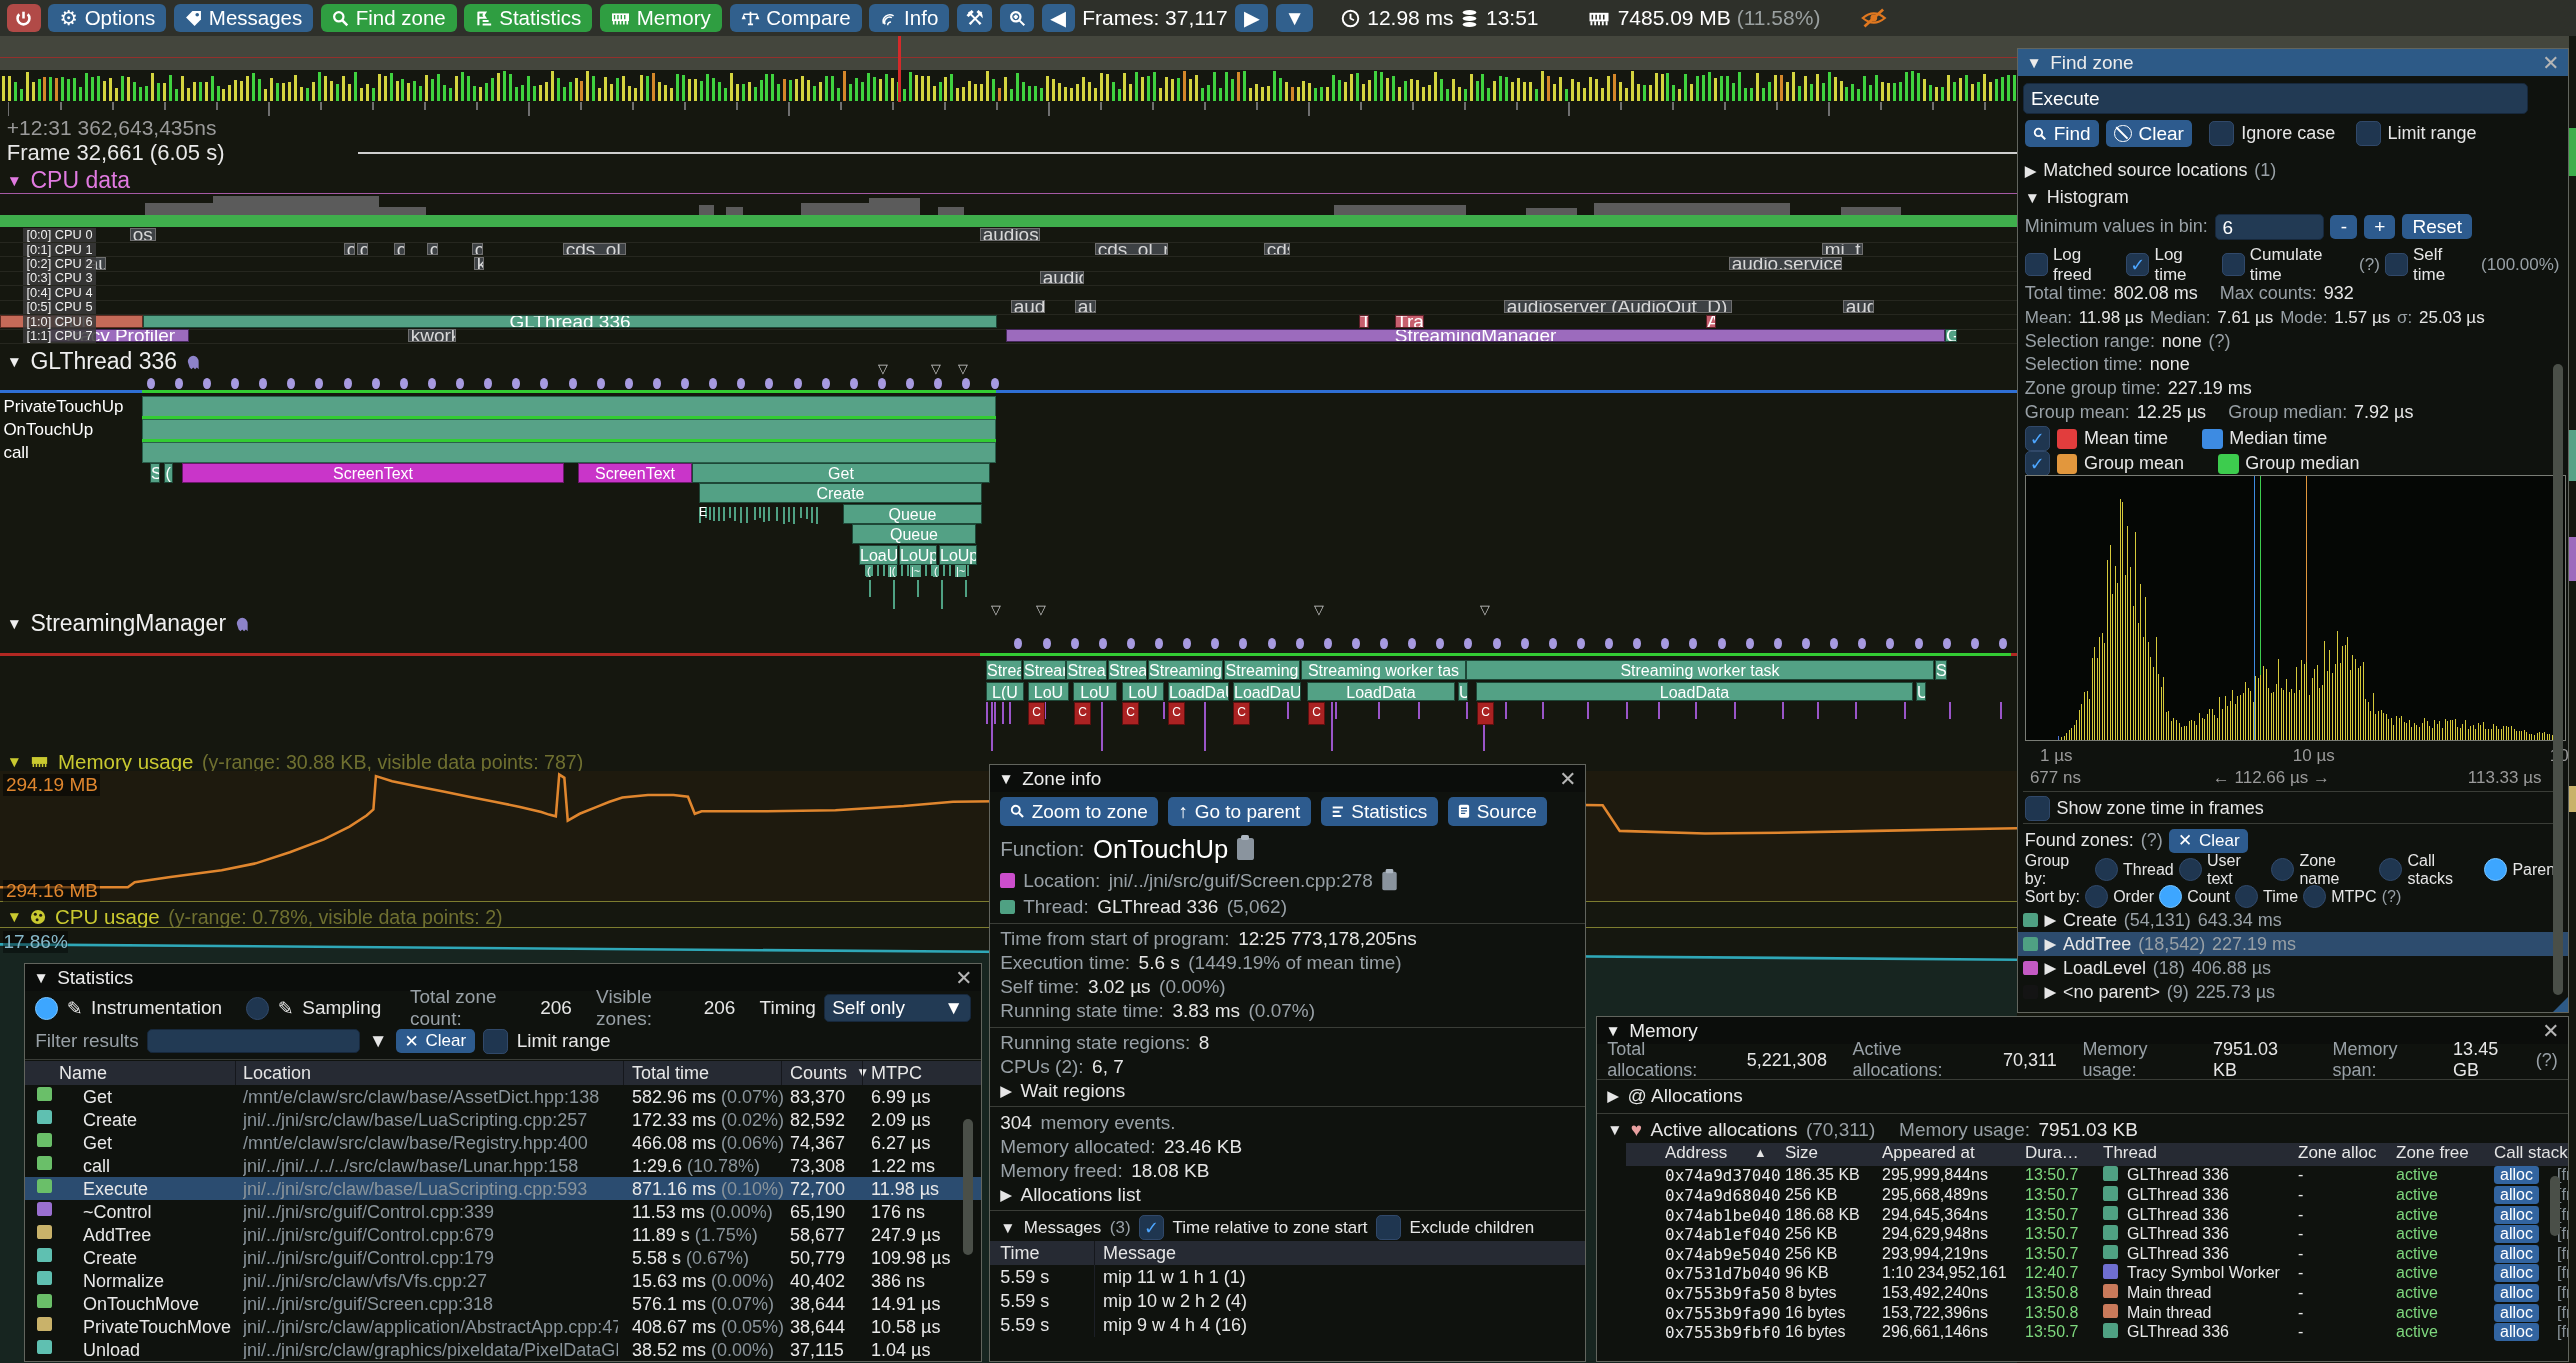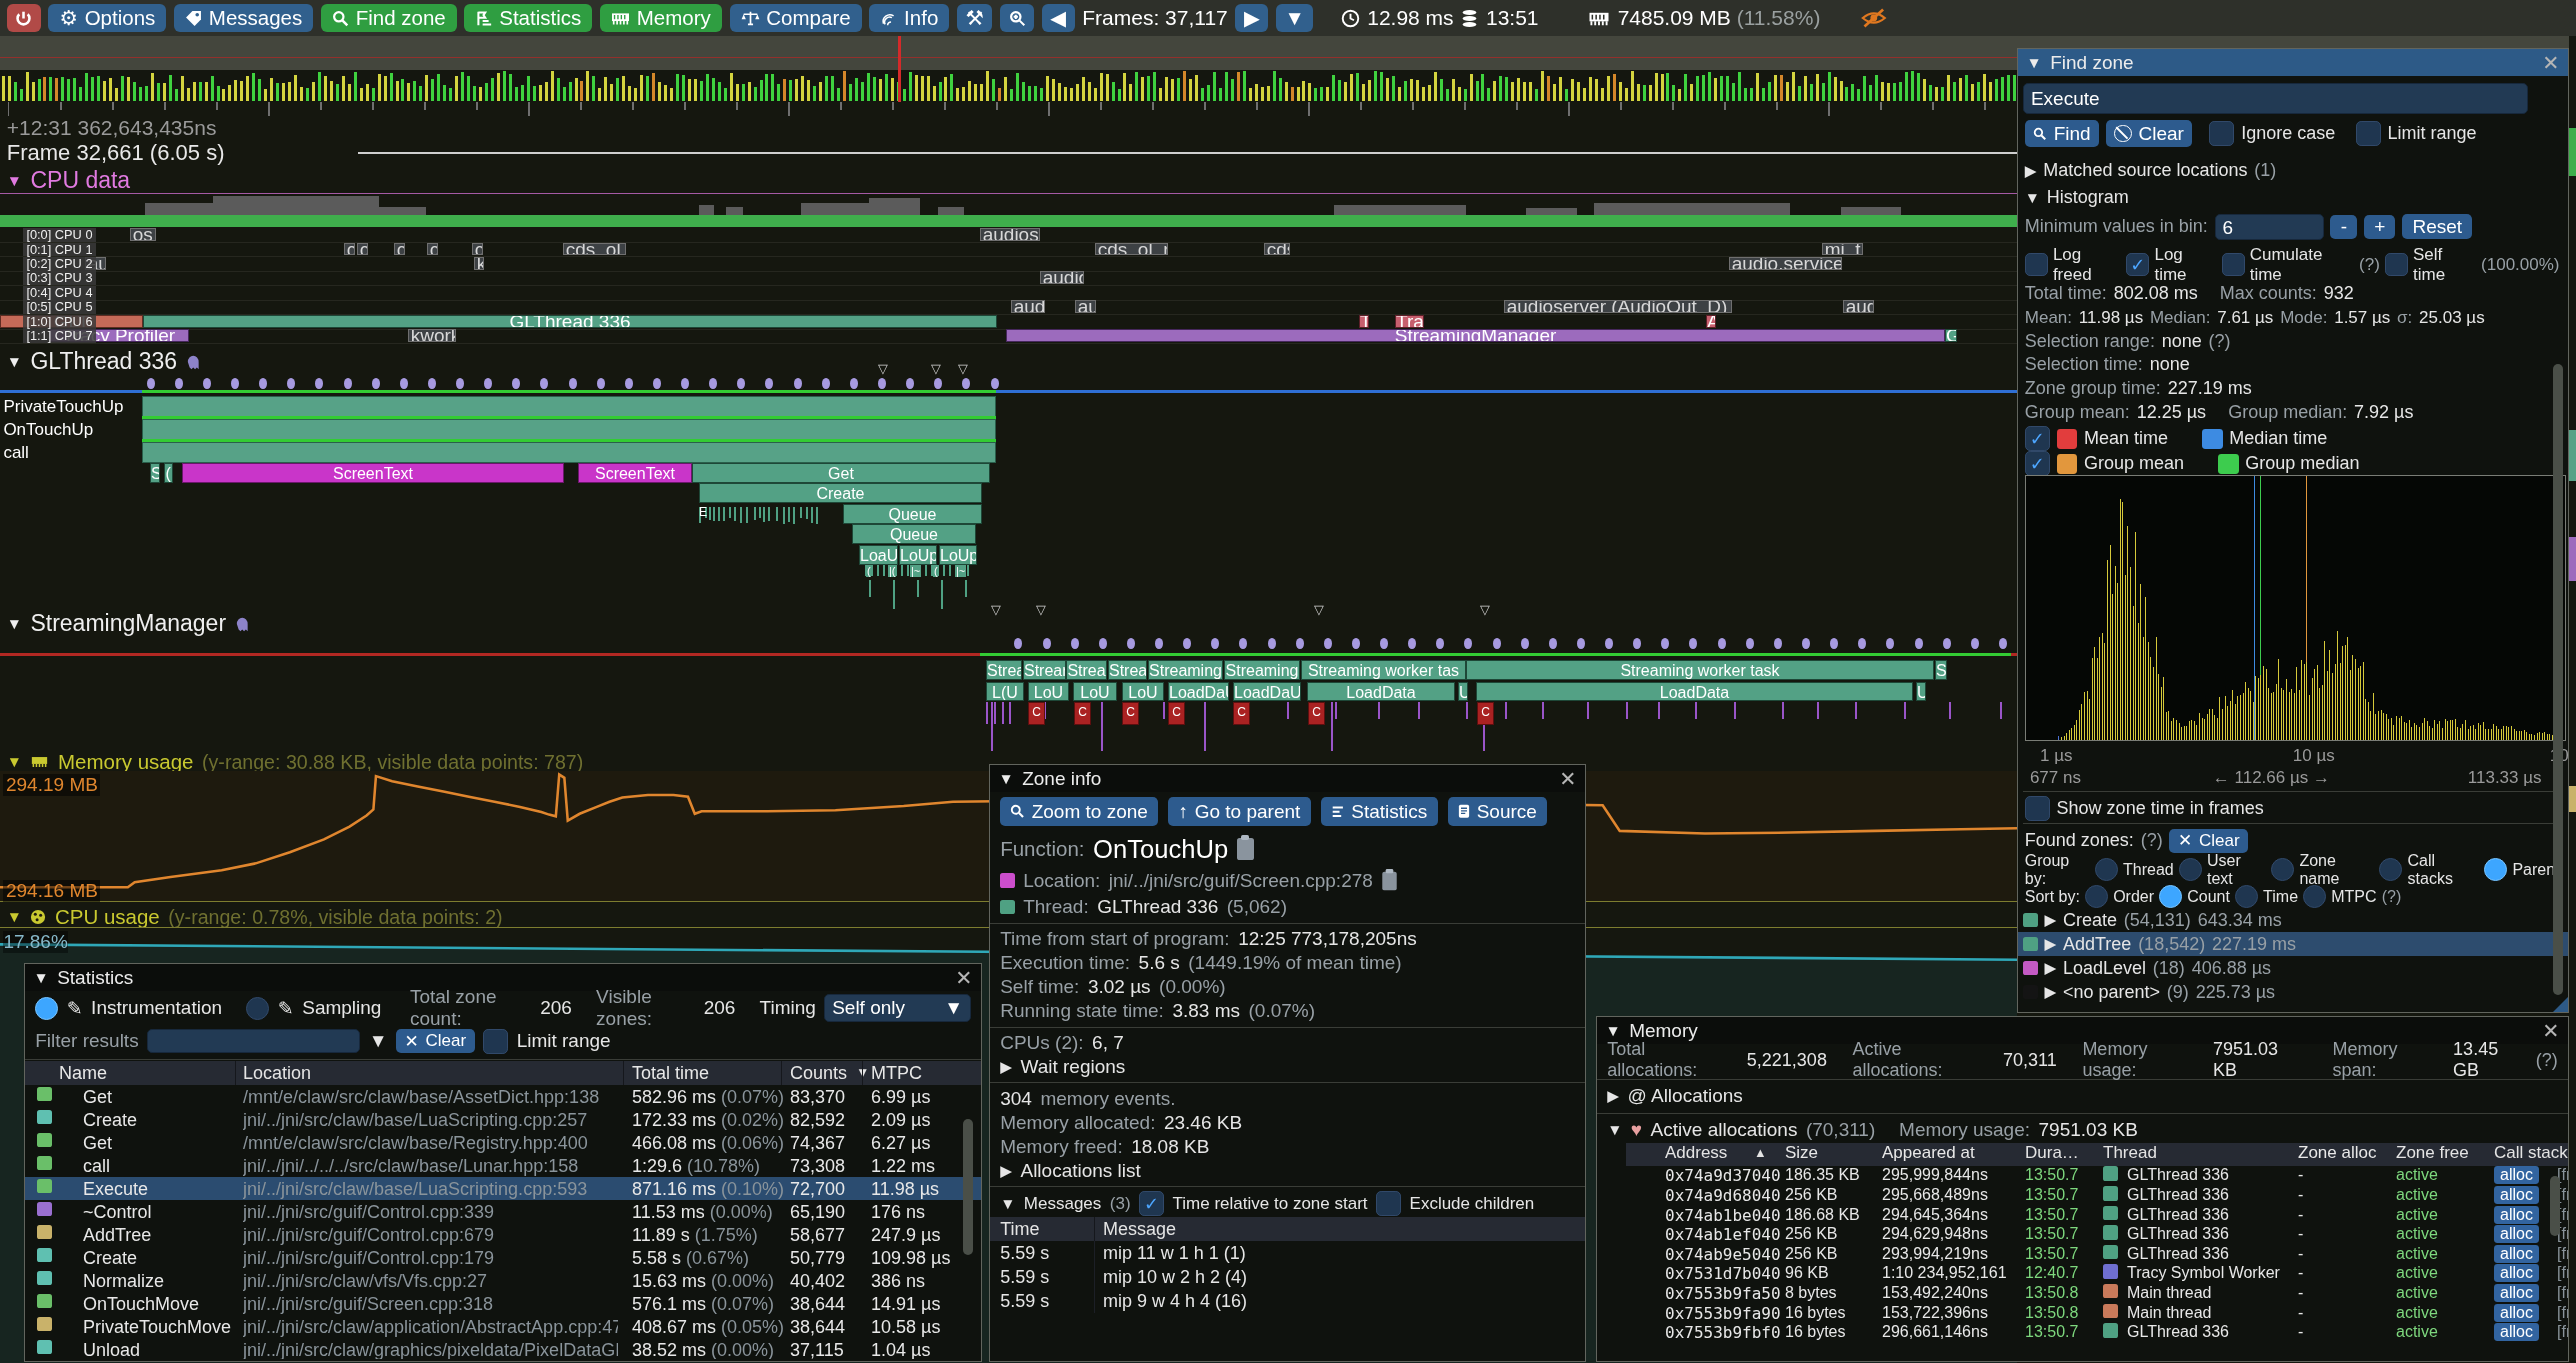--- a/index.html
+++ b/index.html
@@ -1311,20 +1311,24 @@
         <span>3.02 µs</span>
         <span class="dim">(0.00%)</span>
       </div>
     <div class="pline" style="height:24px">
         <span class="dim">Running state time:</span>
         <span>3.83 ms</span>
         <span class="dim">(0.07%)</span>
       </div>
     <div class="sep"></div>
     <div class="pline" style="height:24px">
+        <span class="dim">Running state regions:</span>
+        <span>8</span>
+      </div>
+    <div class="pline" style="height:24px">
         <span class="dim">CPUs (2):</span>
         <span>6,  7</span>
       </div>
     <div class="pline" style="height:24px">
         <span class="arrow">▶</span>
         <span>Wait regions</span>
       </div>
     <div class="sep"></div>
     <div class="pline" style="height:24px">
         <span>304</span>

